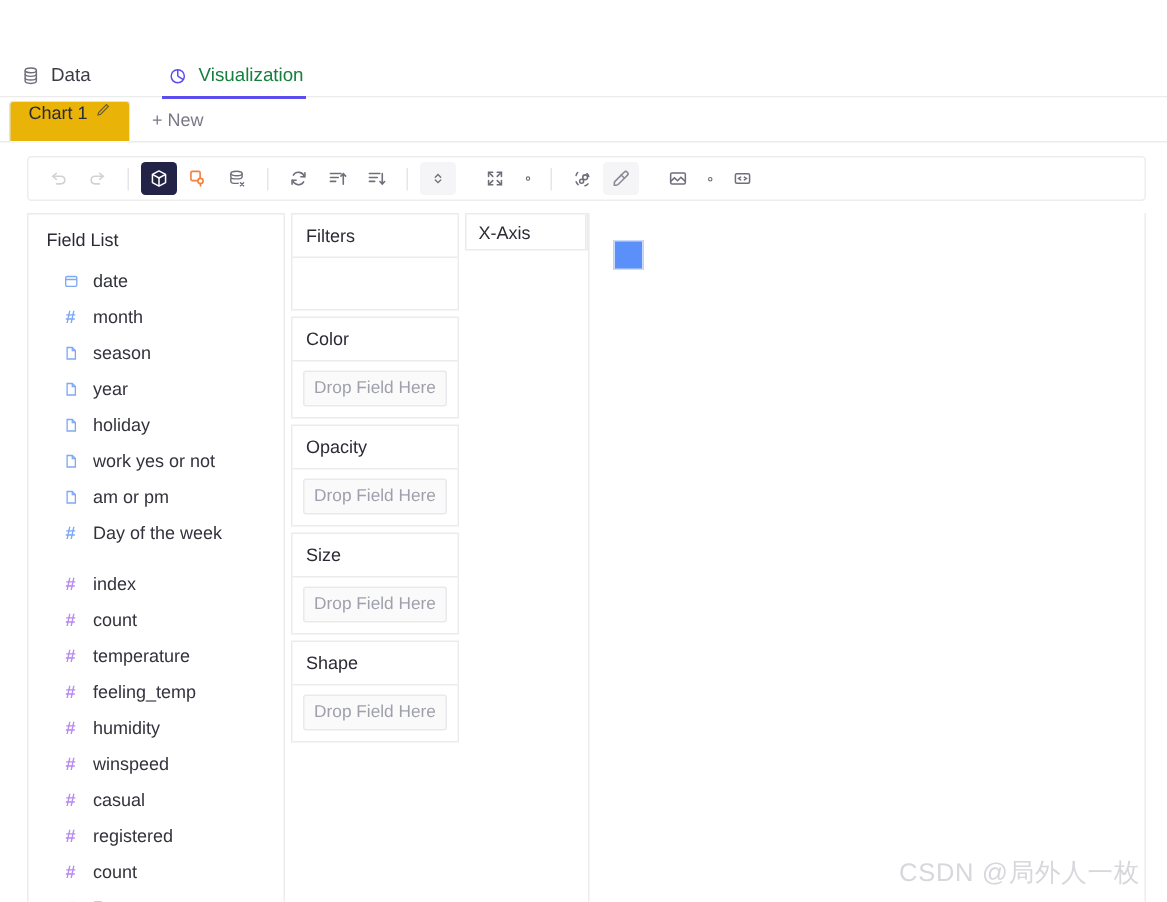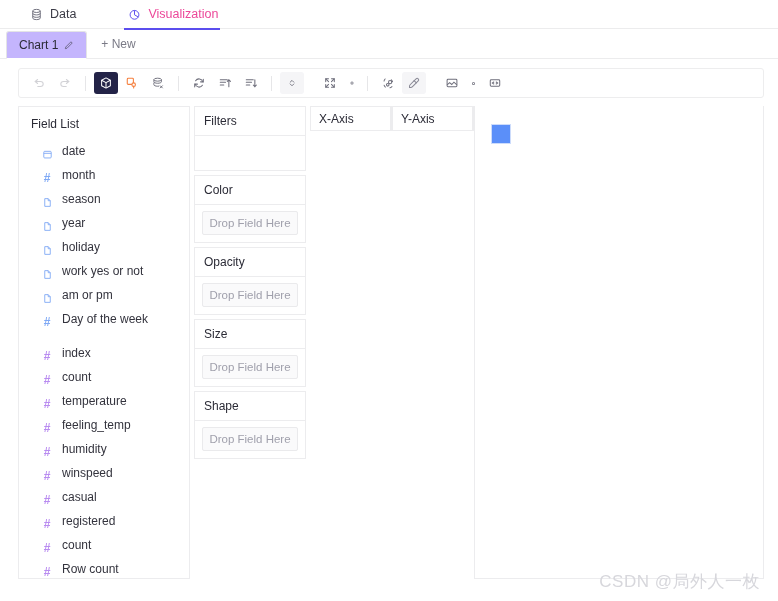--- a/index.html
+++ b/index.html
@@ -15,38 +15,39 @@
     color: #2b2b36;
     overflow: hidden;
     position: relative;
   }
 
   
   .topbar {
     height: 29px;
     display: flex;
     align-items: center;
-    padding-left: 26px;
+    padding-left: 10px;
     border-bottom: 1px solid #ececed;
     box-sizing: border-box;
     background: #fff;
+    margin-top: 36px;
   }
   .top-tab {
     display: flex;
     align-items: center;
     gap: 7px;
     height: 29px;
     padding: 0 14px 0 4px;
     box-sizing: border-box;
     font-size: 12.5px;
     color: #3b3b46;
     position: relative;
     cursor: pointer;
   }
-  .top-tab.active { color: #ec4899; }
+  .top-tab.active { color: #15803d; }
   .top-tab.active::after {
     content: "";
     position: absolute;
     left: 0; right: 12px; bottom: -1px;
     height: 2px;
     background: #5b4dee;
   }
   .top-tab .tt-ico { display: flex; align-items: center; }
   .top-tab.sp { margin-left: 34px; }
 
@@ -55,31 +56,31 @@
     height: 30px;
     display: flex;
     align-items: flex-end;
     border-bottom: 1px solid #ececed;
     box-sizing: border-box;
     background: #fff;
     padding-left: 6px;
   }
   .chart-tab {
     display: flex;
-    align-items: center;
+    align-items: flex-start;
     gap: 5px;
     height: 28px;
     padding: 0 12px;
     box-sizing: border-box;
     border: 1px solid #e4e4e6;
     border-bottom: 1px solid #fff;
     border-radius: 3px 3px 0 0;
     font-size: 12px;
     color: #2b2b36;
-    background: #c4b5fd;
+    background: #eab308;
     margin-bottom: -1px;
     cursor: pointer;
   }
   .chart-tab .pencil { opacity: .72; display: flex; }
   .new-tab {
     height: 28px;
     display: flex;
     align-items: center;
     padding: 0 14px;
     font-size: 12px;
@@ -144,21 +145,21 @@
     flex-direction: column;
     overflow: hidden;
   }
   .fieldpanel .ptitle {
     font-size: 12px;
     color: #2b2b36;
     padding: 10px 12px 8px 12px;
   }
   .field-item {
     display: flex;
-    align-items: flex-end;
+    align-items: center;
     gap: 9px;
     padding: 3px 12px 3px 22px;
     font-size: 12px;
     color: #33333d;
     line-height: 18px;
     cursor: grab;
   }
   .field-item .fi-ico {
     width: 12px;
     display: flex;
@@ -620,23 +621,19 @@
         <div class="dropzone">Drop Field Here</div>
       </div>
     </div>
   </div>
 
   <div class="chartcol">
     <div class="axisrow">
       <div class="axis-label">X-Axis</div>
       <div class="axis-drop"></div>
     </div>
-    <div class="axisrow">
-      <div class="axis-label">Y-Axis</div>
-      <div class="axis-drop"></div>
-    </div>
     <div class="canvas">
       <div class="mark-square"></div>
     </div>
   </div>
 </div>
 
 <div class="watermark">CSDN @局外人一枚</div>
 
 </body></html>

